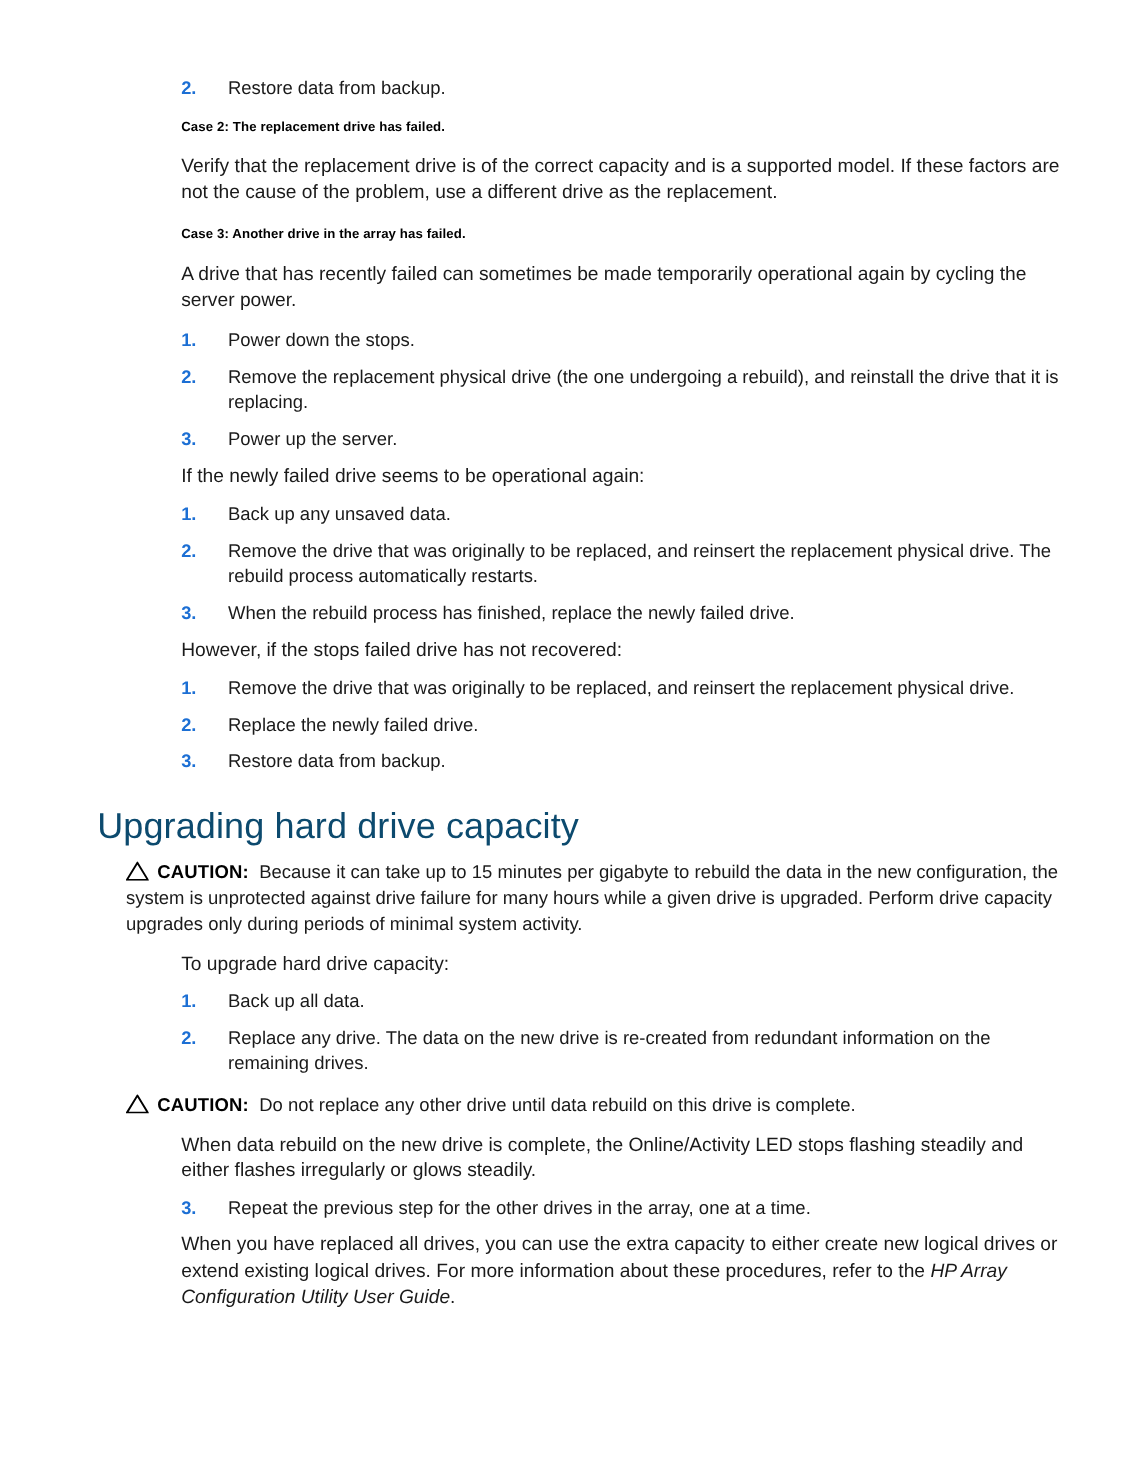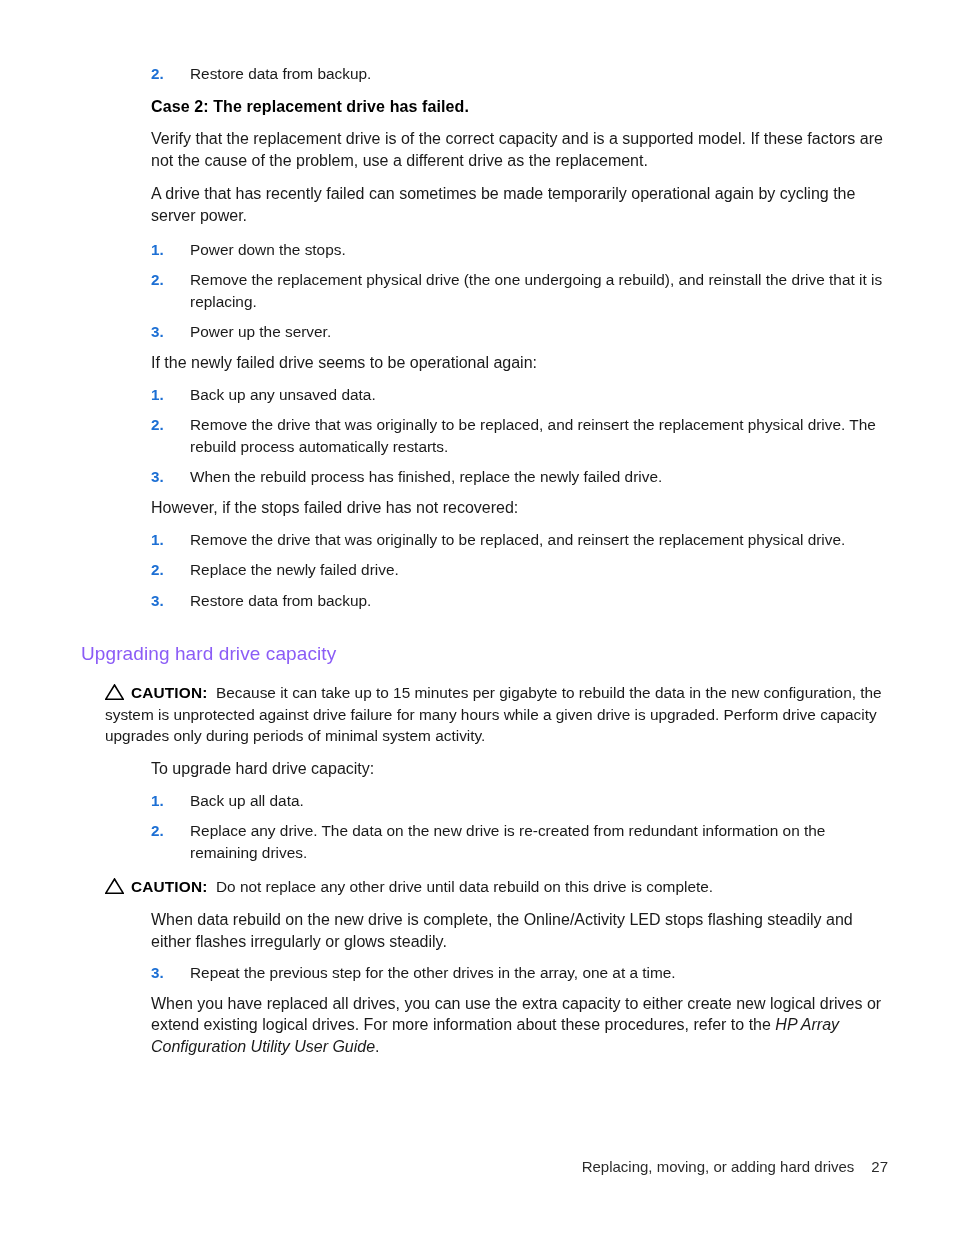--- a/index.html
+++ b/index.html
@@ -40,21 +40,21 @@
     line-height: 21.6px;
     color: #1a1a1a;
     padding-bottom: 12px;
   }
   .para.tight { padding-bottom: 10px; }
 
   
   .case-heading {
     margin: 0 0 0 151px;
     width: 737px;
-    font-size: 16px;
+    font-size: 11px;
     line-height: 21.6px;
     font-weight: bold;
     letter-spacing: 0.1px;
     color: #000000;
     padding: 2px 0 11px 0;
   }
 
   
   ol.numlist {
     list-style: none;
@@ -79,24 +79,24 @@
     text-align: left;
     font-weight: bold;
     color: #1c6fd4;
     font-size: 15.2px;
     line-height: 21.6px;
   }
 
   
   .section-heading {
     margin: 18px 0 12px 81px;
-    font-size: 19px;
+    font-size: 30px;
     line-height: 32px;
     font-weight: normal;
-    color: #8b5cf6;
+    color: #0c4a6e;
     letter-spacing: 0.1px;
   }
 
   
   .caution {
     position: relative;
     margin: 4px 0 11px 105px;
     width: 783px;
     padding-left: 0;
     box-sizing: border-box;
@@ -145,20 +145,21 @@
 
     <ol class="numlist">
       <li>
         <span class="num">2.</span><span>Restore data from backup.</span>
       </li>
     </ol>
 
     <div class="case-heading">Case 2: The replacement drive has failed.</div>
     <p class="para">Verify that the replacement drive is of the correct capacity and is a supported model. If these factors are not the cause of the problem, use a different drive as the replacement.</p>
 
+    <div class="case-heading">Case 3: Another drive in the array has failed.</div>
     <p class="para">A drive that has recently failed can sometimes be made temporarily operational again by cycling the server power.</p>
 
     <ol class="numlist">
       <li>
         <span class="num">1.</span><span>Power down the stops.</span>
       </li>
       <li>
         <span class="num">2.</span><span>Remove the replacement physical drive (the one undergoing a rebuild), and reinstall the drive that it is replacing.</span>
       </li>
       <li>
@@ -229,17 +230,14 @@
     <ol class="numlist">
       <li>
         <span class="num">3.</span><span>Repeat the previous step for the other drives in the array, one at a time.</span>
       </li>
     </ol>
 
     <p class="para"><span>When you have replaced all drives, you can use the extra capacity to either create new logical drives or extend existing logical drives. For more information about these procedures, refer to the </span><span class="ital">HP Array Configuration Utility User Guide</span><span>.</span></p>
 
   </div>
 
-  <div class="footer">
-    <span class="ftitle">Replacing, moving, or adding hard drives</span><span class="fpage">27</span>
-  </div>
 
 </div>
 
 </body></html>

